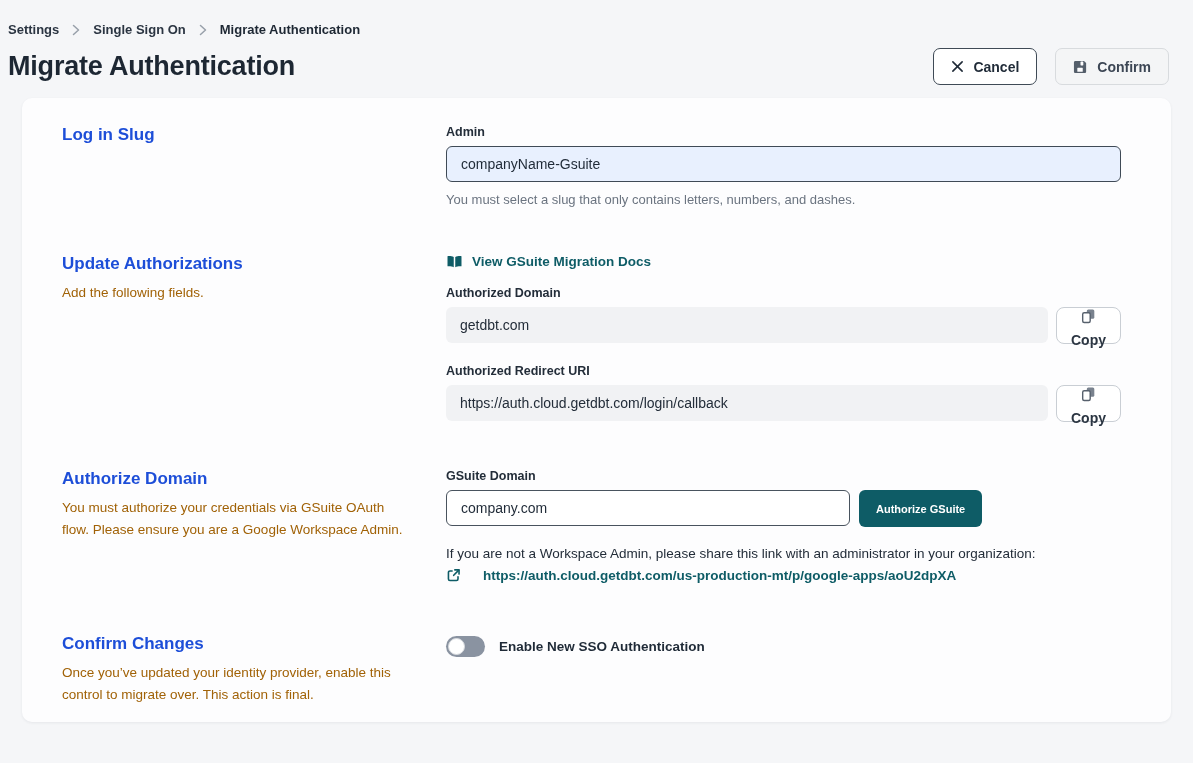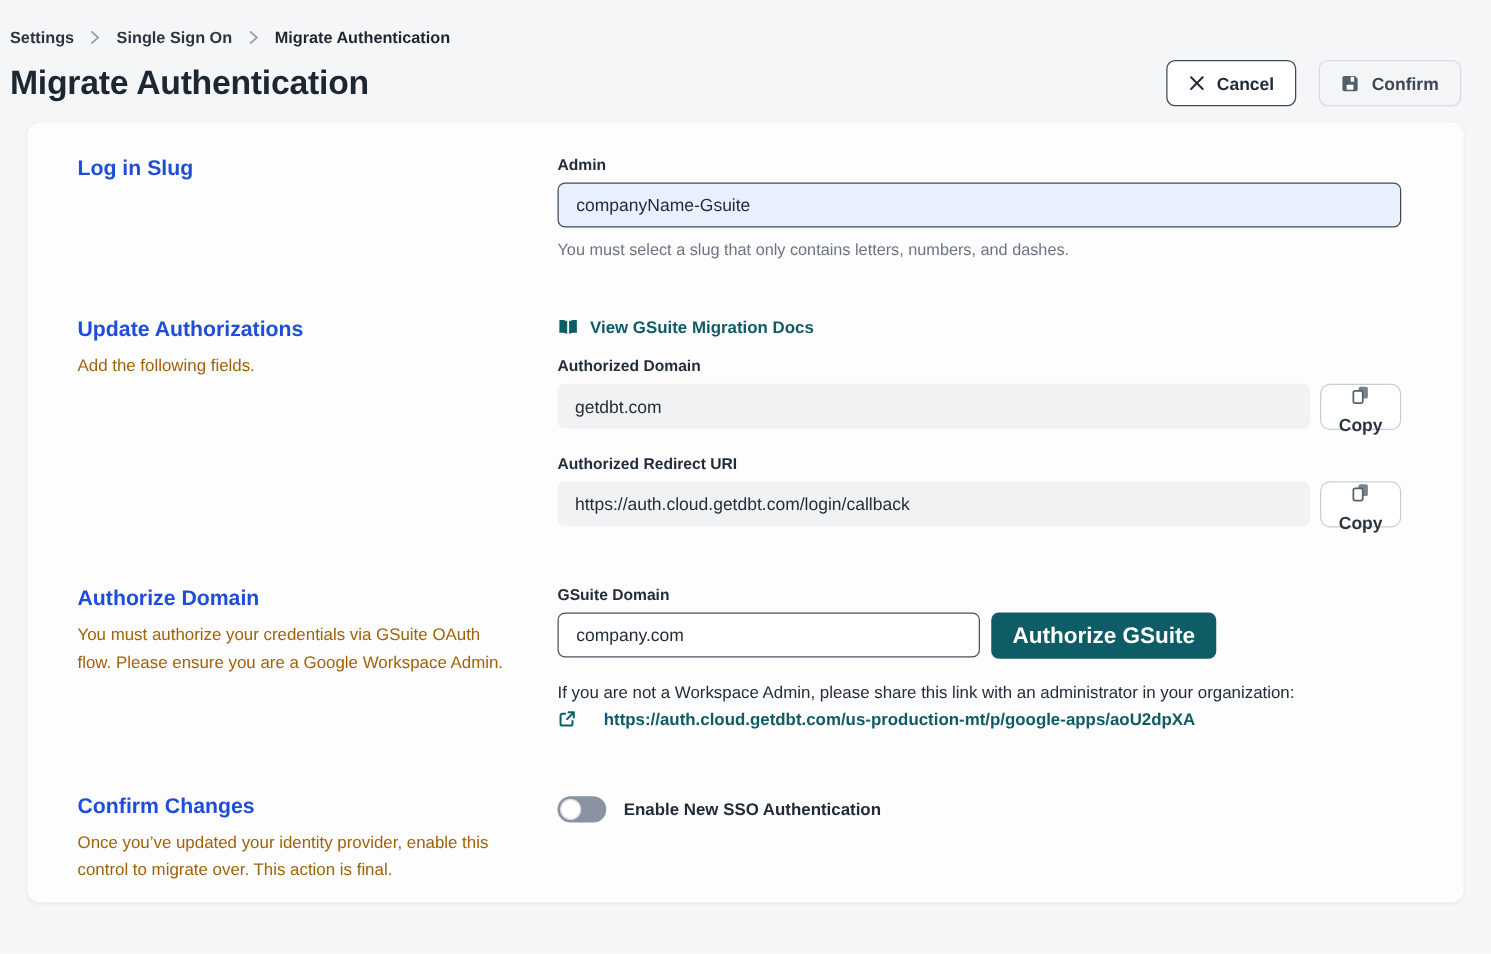--- a/index.html
+++ b/index.html
@@ -61,24 +61,24 @@
     display: flex; align-items: center; padding: 0 14px;
     font-size: 14px; color: #232d39; overflow: hidden; white-space: nowrap;
   }
   .copy-btn {
     display: inline-flex; align-items: center; gap: 8px;
     height: 37px; padding: 0 14px; margin-left: 8px; flex-shrink: 0;
     background: #ffffff; border: 1px solid #c9ced4; border-radius: 8px;
     font-size: 14px; font-weight: 600; font-family: inherit; color: #2b3542; cursor: pointer; flex-direction: column;
   }
   .gsuite-row { display: flex; gap: 9px; }
-  .gsuite-input { width: 338px; background: #ffffff; border: 1px solid #49535e; }
+  .gsuite-input { width: 404px; background: #ffffff; border: 1px solid #49535e; }
   .authorize-btn {
     height: 37px; padding: 0 17px; background: #0e5c66; color: #ffffff;
-    border: none; border-radius: 6px; font-size: 18px; font-weight: 700;
+    border: none; border-radius: 6px; font-size: 11px; font-weight: 700;
     font-family: inherit; cursor: pointer;
   }
   .admin-note { font-size: 13.5px; color: #232d39; margin-top: 19px; }
   .share-link {
     display: inline-flex; align-items: center; gap: 22px;
     color: #0e5c66; font-weight: 700; font-size: 13.5px;
     margin-top: 7px; cursor: pointer; text-decoration: none;
   }
   .toggle-row { display: flex; align-items: center; gap: 14px; margin-top: 2px; }
   .toggle {

